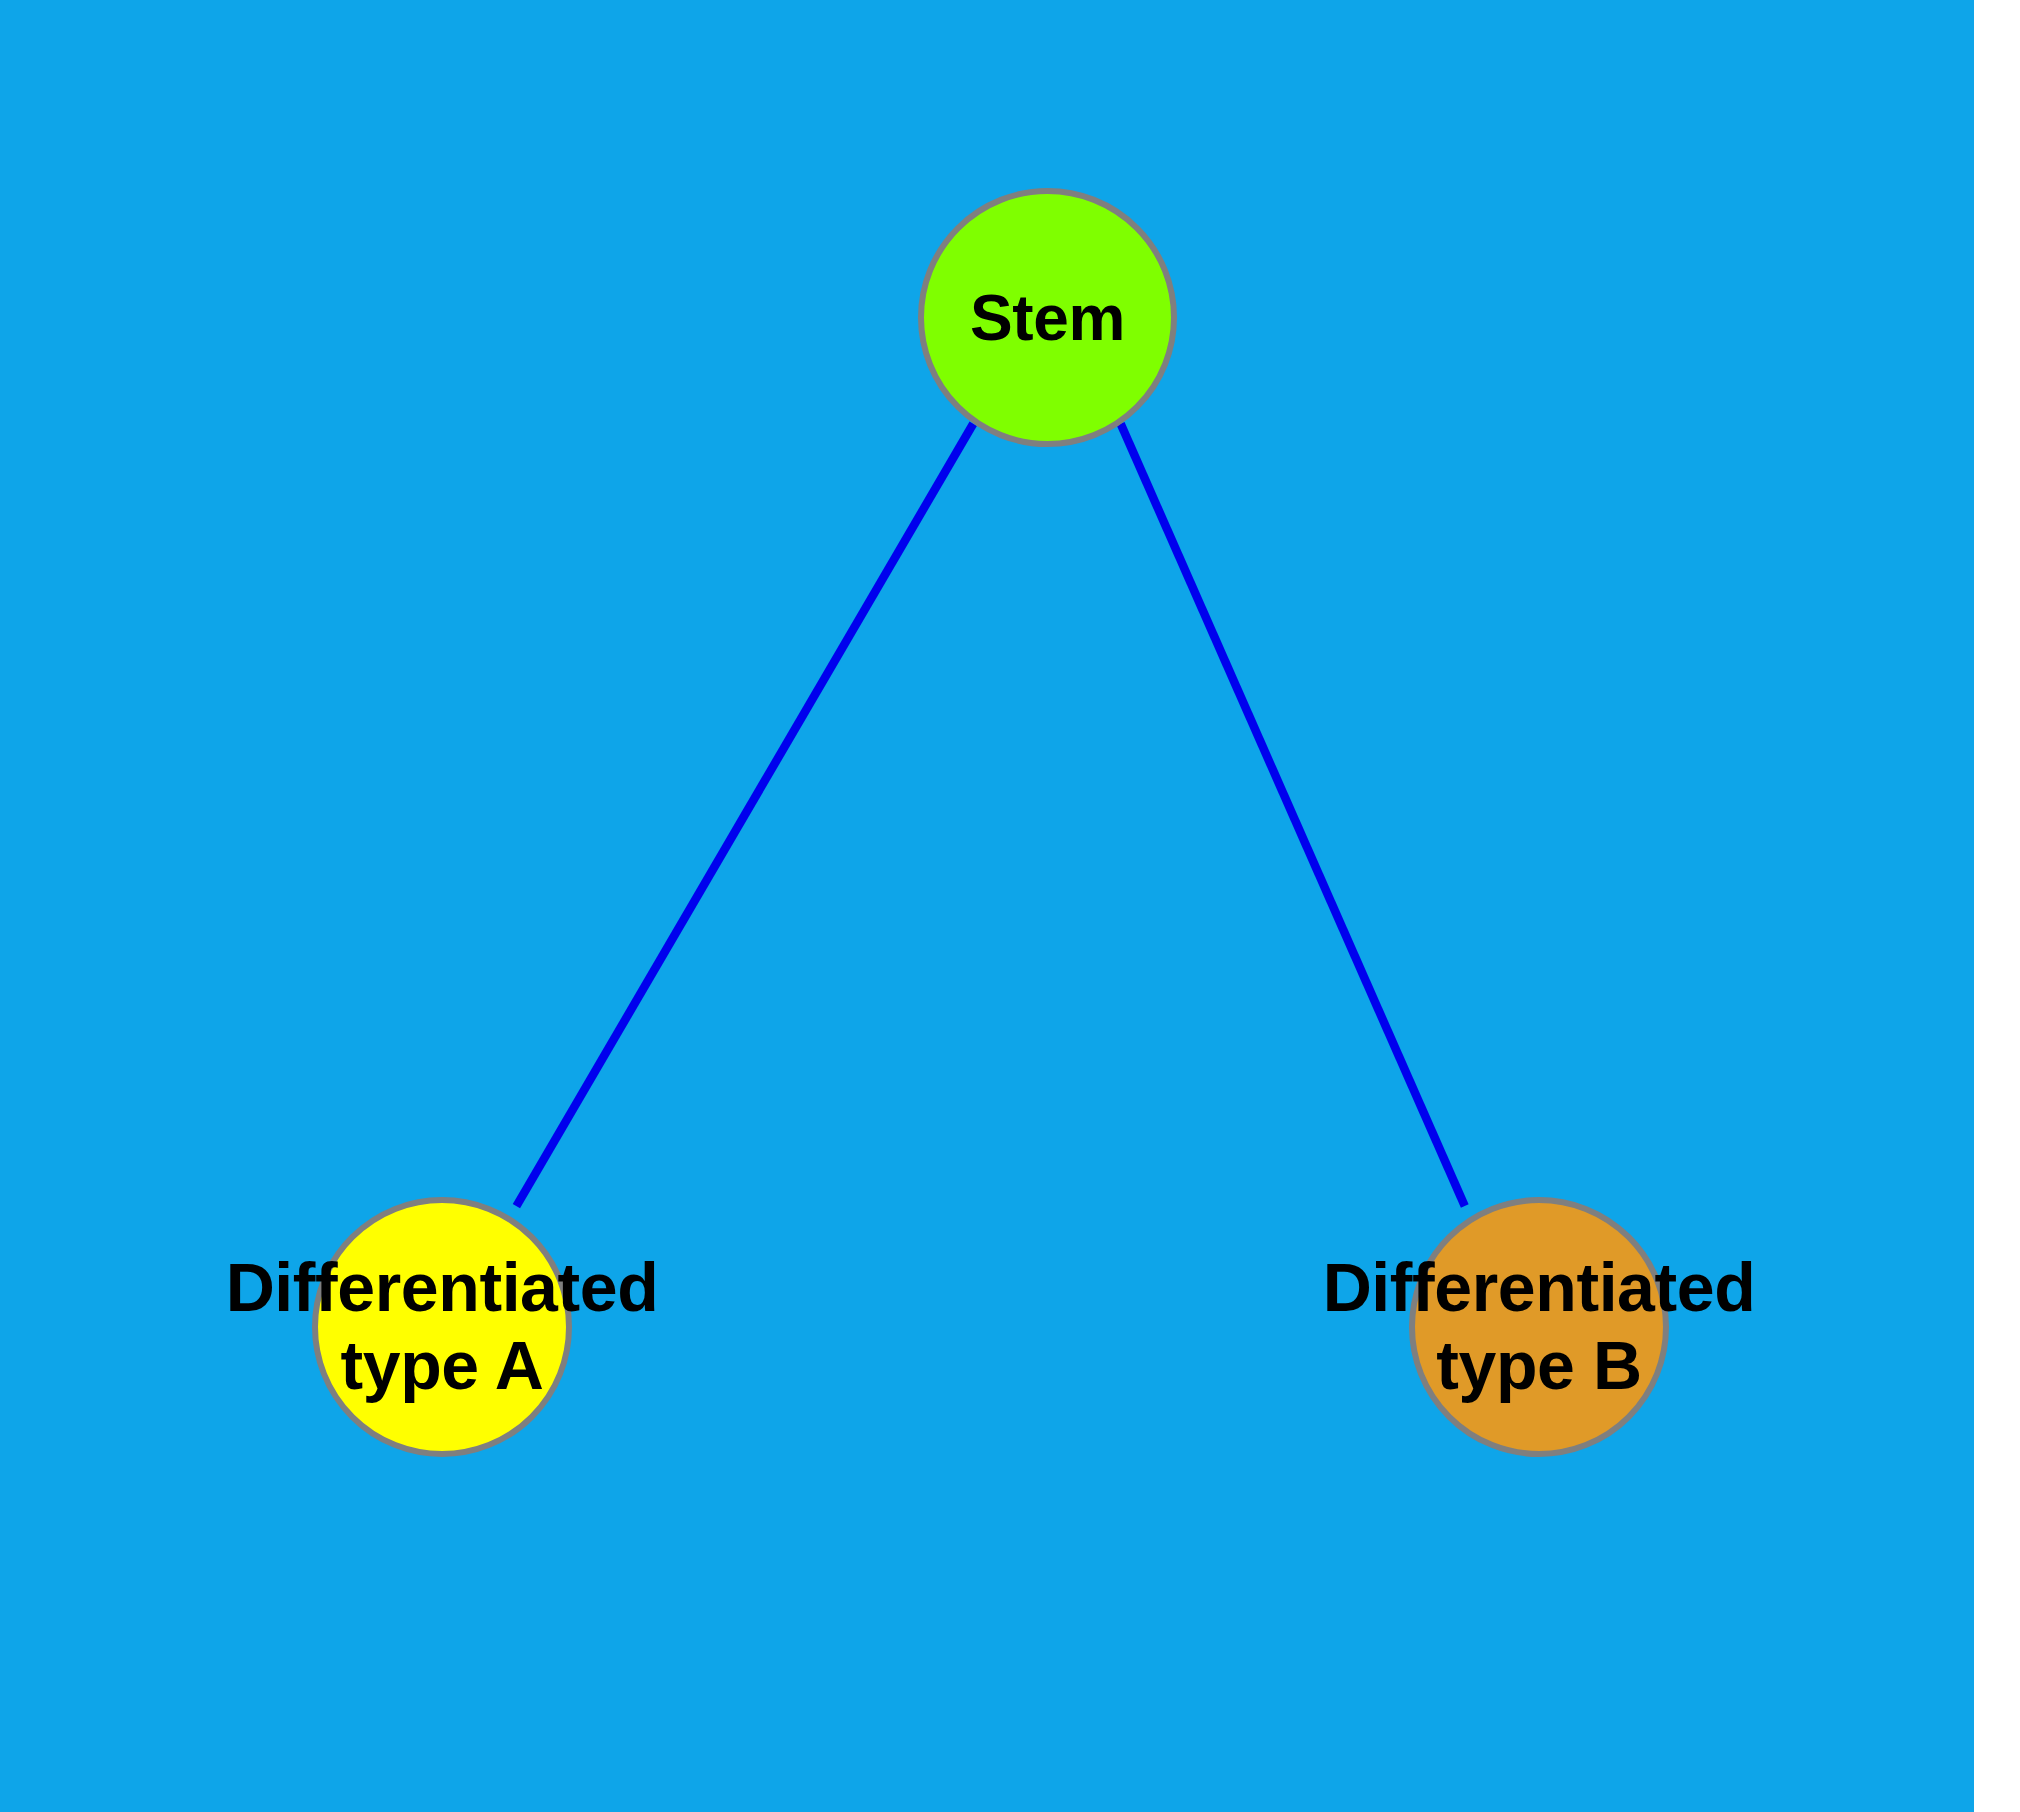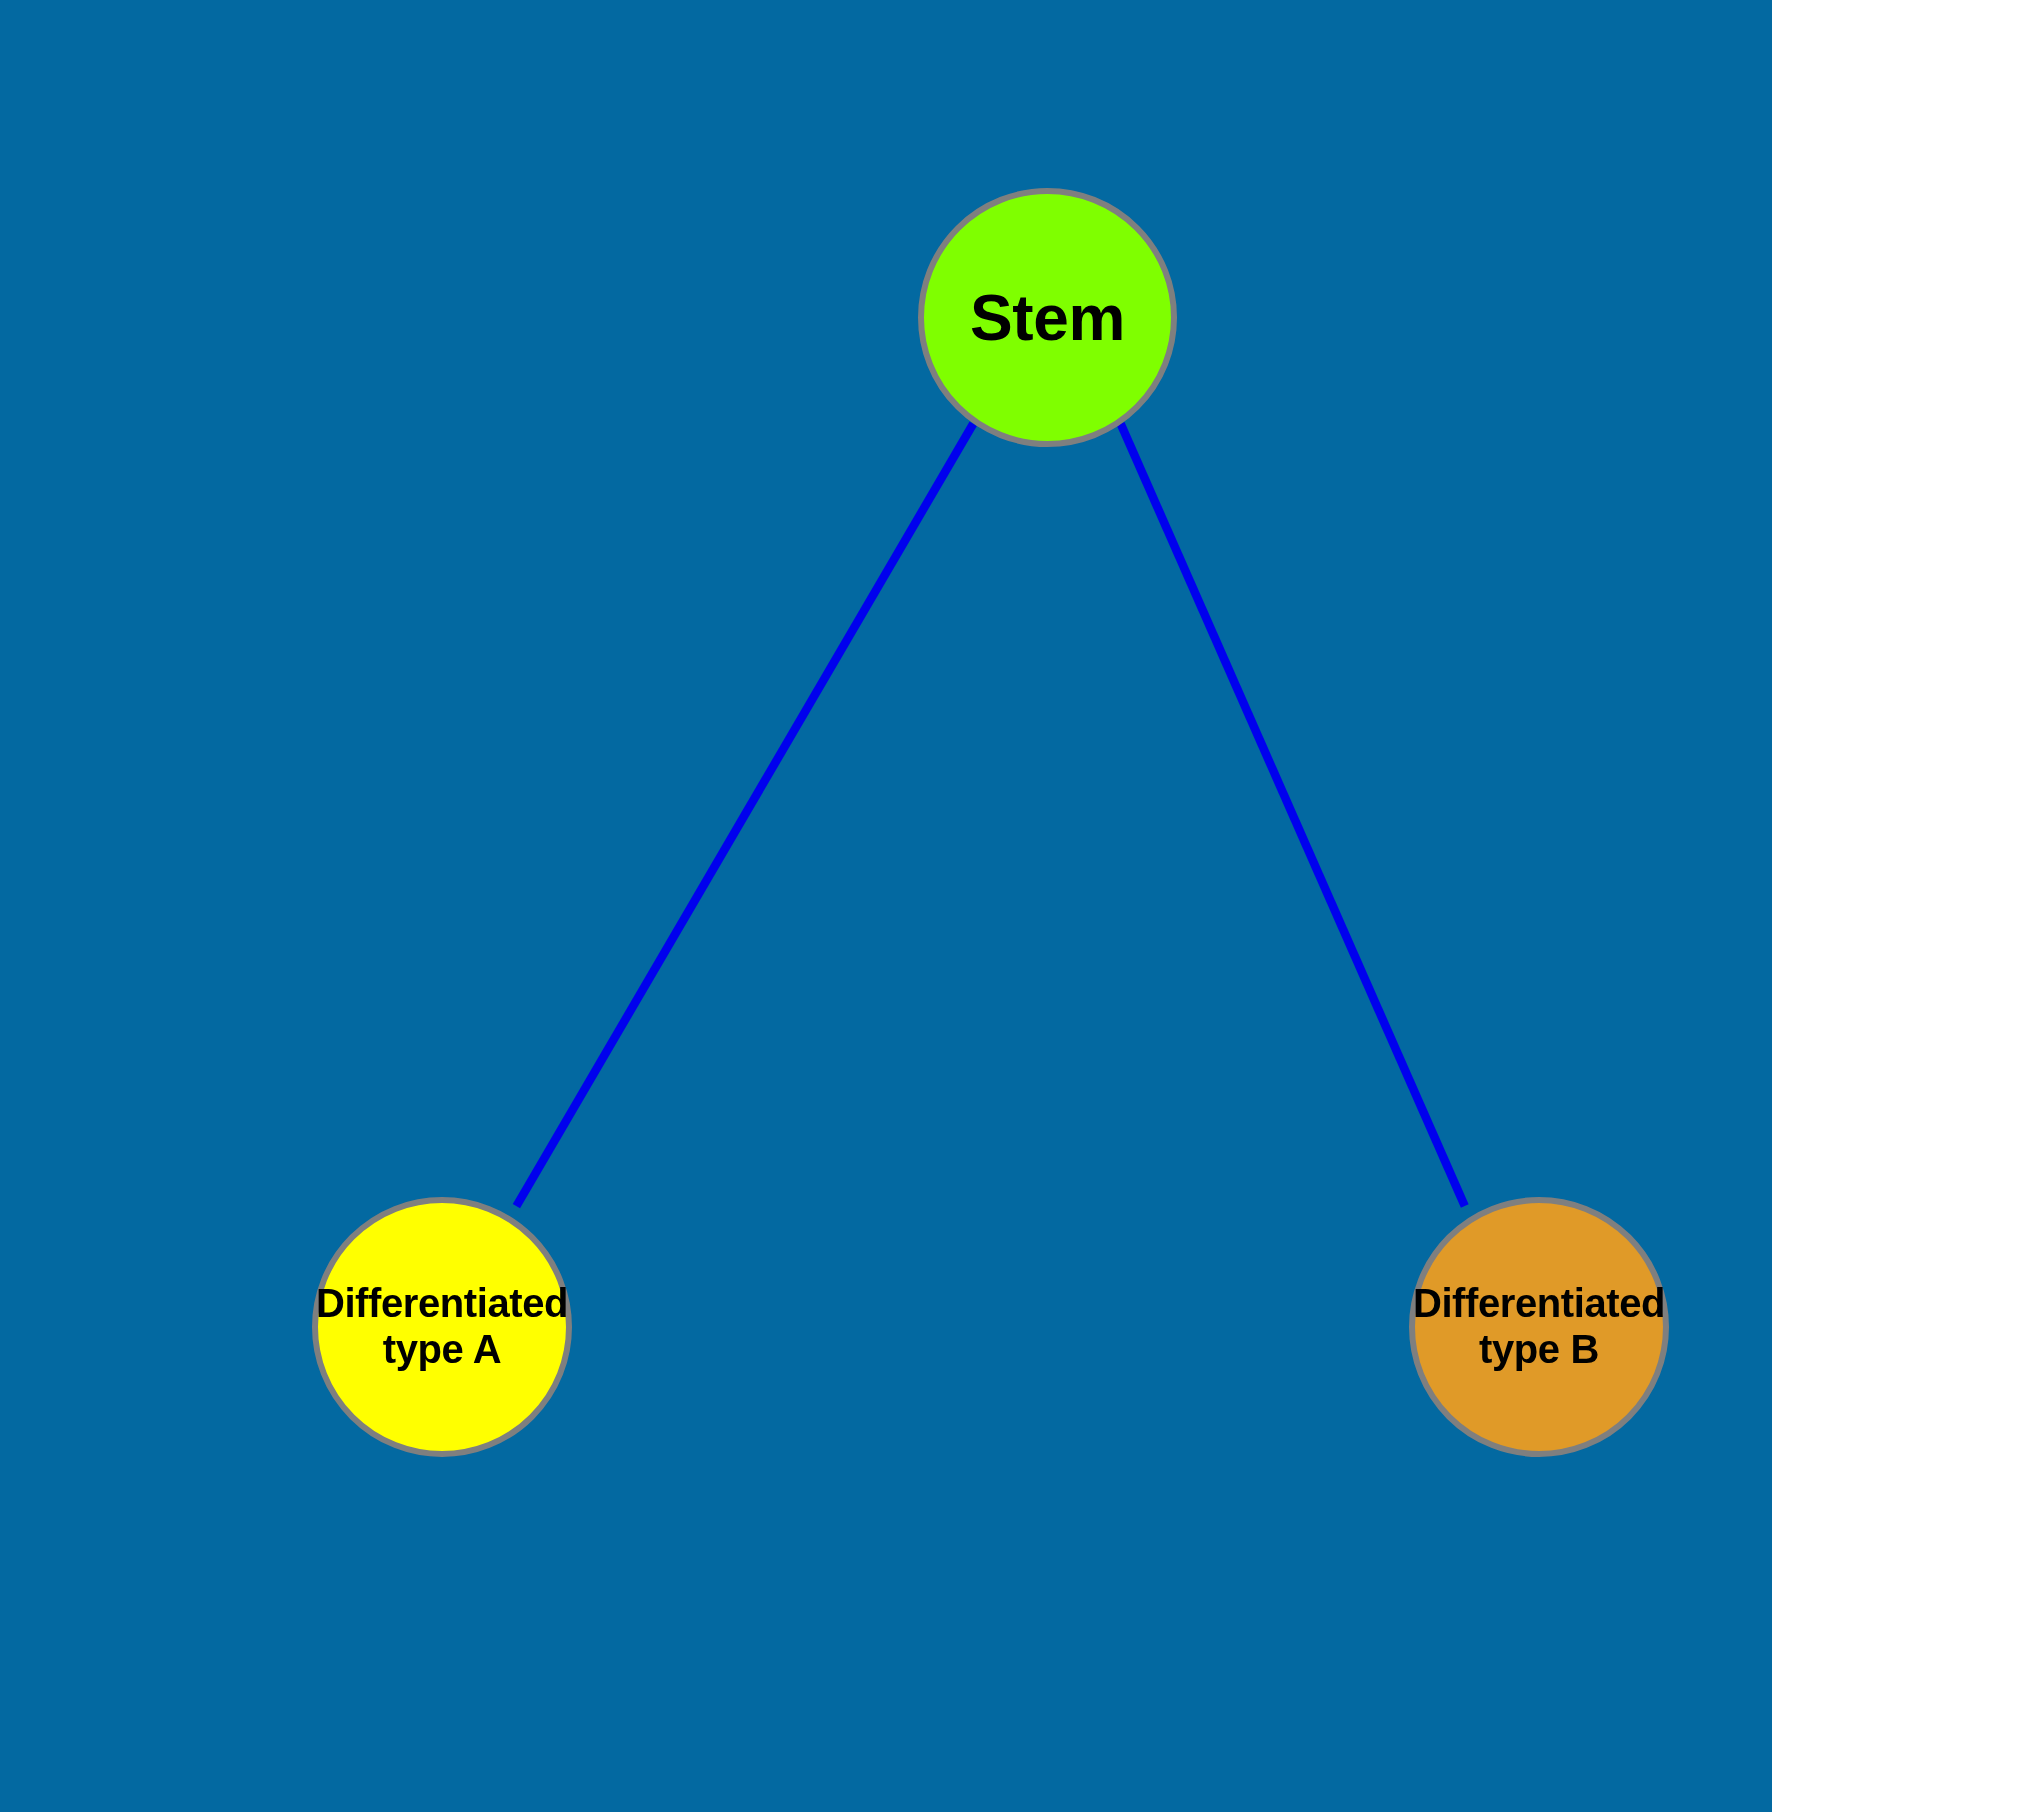--- a/index.html
+++ b/index.html
@@ -2,23 +2,23 @@
 <html style="font-size:13.6px"><head>
 <meta charset="utf-8">
 <style>
   html, body {
     margin: 0;
     padding: 0;
     background: #ffffff;
   }
   #graph-canvas {
     position: relative;
-    width: 1772px;
+    width: 1974px;
     height: 1812px;
-    background: #0369a1;
+    background: #0ea5e9;
     overflow: hidden;
     font-family: "Liberation Sans", sans-serif;
   }
   #edge-layer {
     position: absolute;
     left: 0;
     top: 0;
     width: 2021px;
     height: 1812px;
   }
@@ -57,21 +57,21 @@
     background: #ffff00;
   }
   #node-diff-b {
     left: 1409px;
     top: 1197px;
     width: 260px;
     height: 260px;
     background: #e09a28;
   }
   #node-diff-a .node-label,
-  #node-diff-b .node-label { font-size: 40px; }
+  #node-diff-b .node-label { font-size: 68px; }
 </style>
 </head>
 <body>
 
 <div id="graph-canvas">
 
   <svg id="edge-layer" viewBox="0 0 2384 2138">
     <line x1="1148" y1="500" x2="609" y2="1423" stroke="#0000ee" stroke-width="10" stroke-linecap="butt"></line>
     <line x1="1322" y1="500" x2="1728" y2="1423" stroke="#0000ee" stroke-width="10" stroke-linecap="butt"></line>
   </svg>

